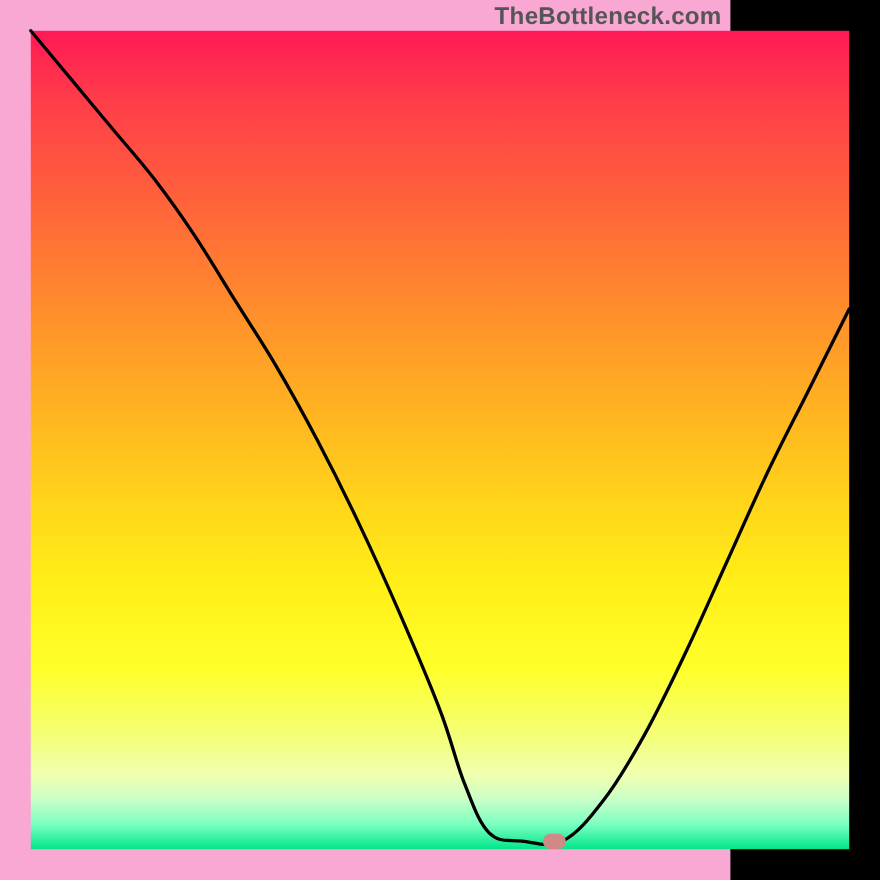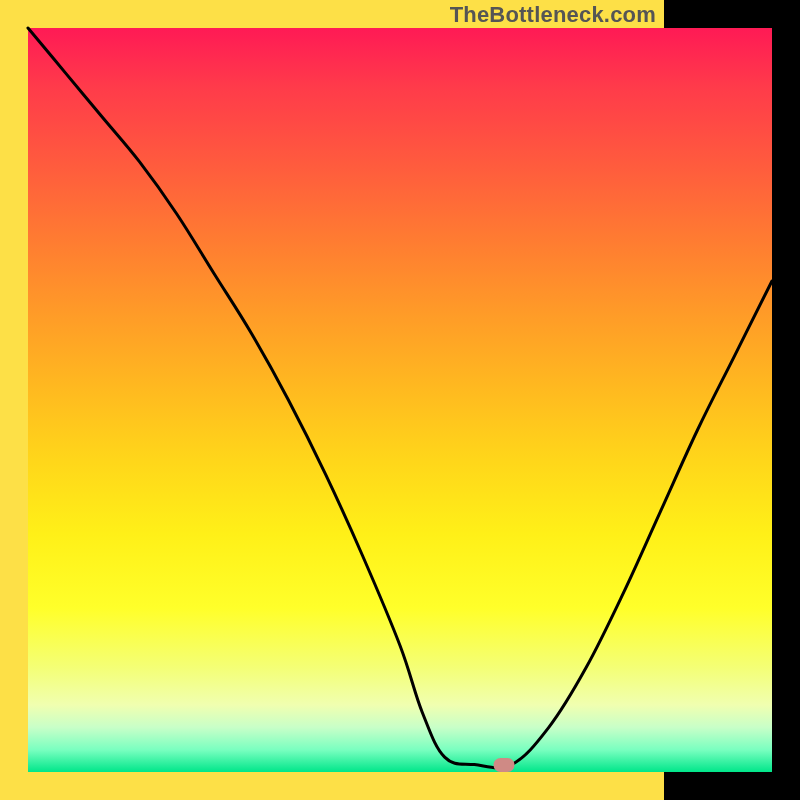--- a/index.html
+++ b/index.html
@@ -10,21 +10,21 @@
     background: #000;
     overflow: hidden;
     font-family: Arial, Helvetica, sans-serif;
   }
   .frame {
     position: absolute;
     top: 0;
     left: 0;
     width: 664px;
     height: 800px;
-    background: #fde047;
+    background: #f9a8d4;
   }
   .plot {
     position: absolute;
     top: 28px;
     left: 28px;
     width: 744px;
     height: 744px;
     background: linear-gradient(to bottom,
       #ff1a55 0%,
       #ff3b4a 8%,

